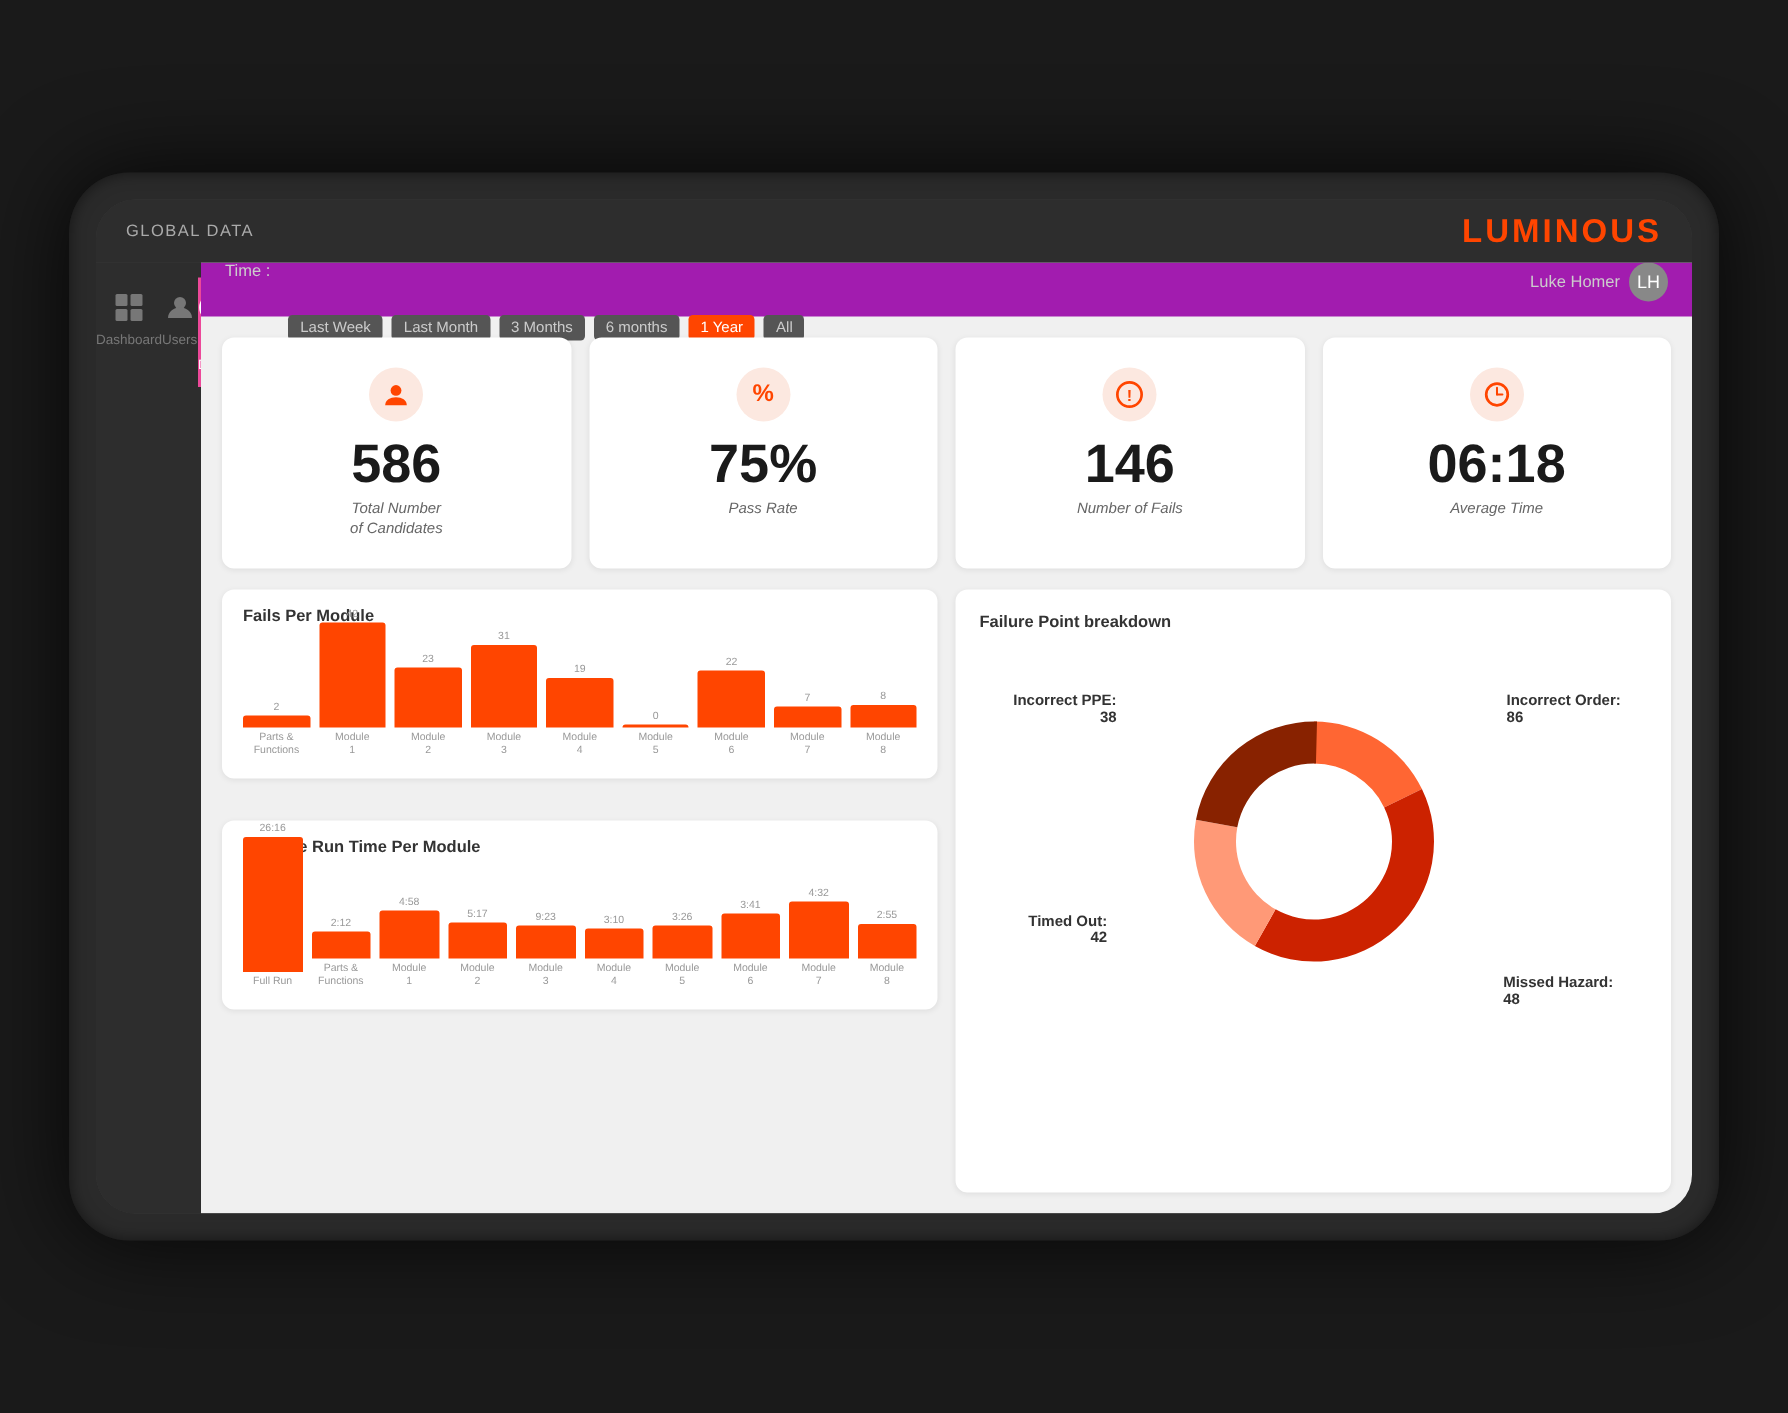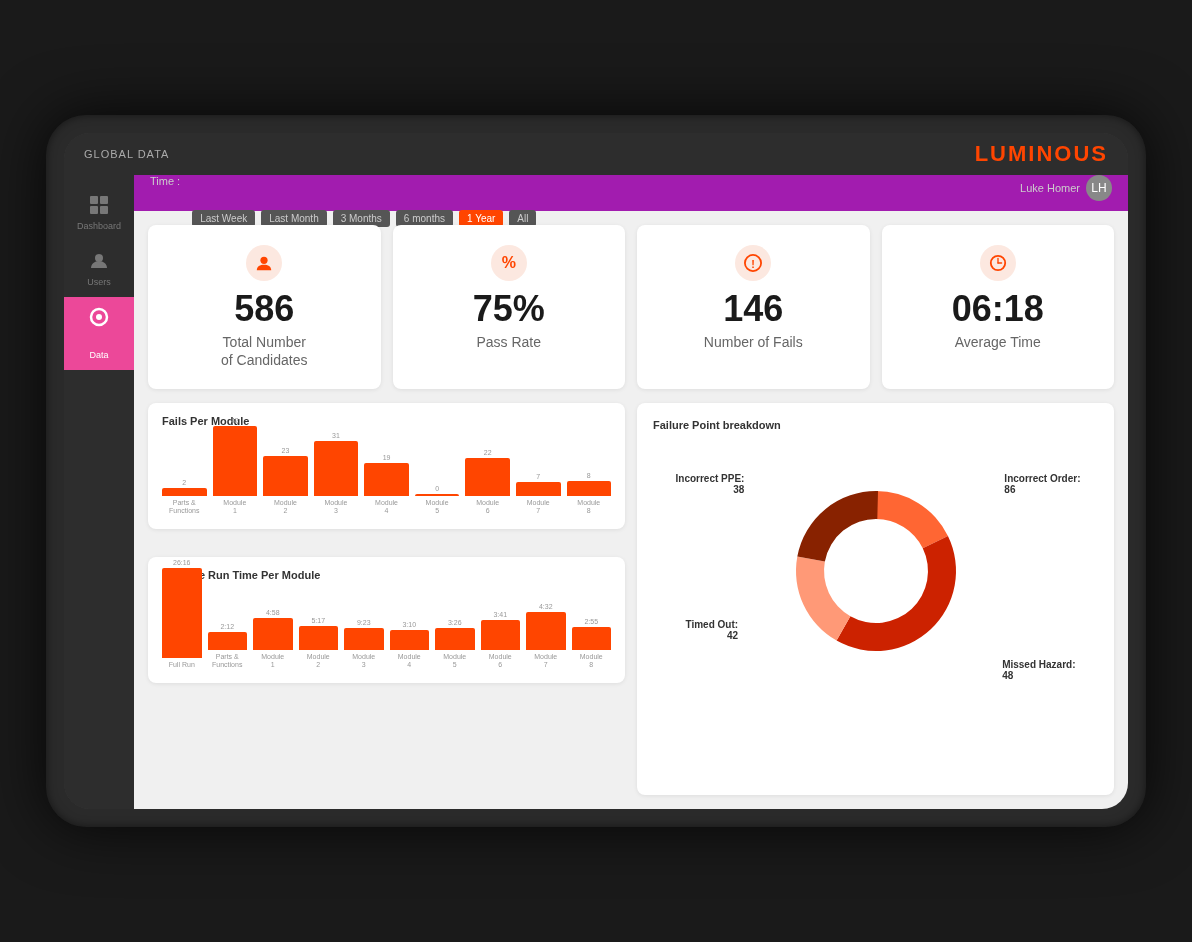--- a/index.html
+++ b/index.html
@@ -52,21 +52,21 @@
     }
     .main-area {
       display: flex;
       flex: 1;
       overflow: hidden;
     }
     .sidebar {
       width: 70px;
       background: #2d2d2d;
       display: flex;
-      flex-direction: column;
+      flex-direction: row;
       align-items: flex-start;
       padding-top: 10px;
       flex-shrink: 0;
     }
     .sidebar-item {
       width: 100%;
       display: flex;
       flex-direction: column;
       align-items: center;
       padding: 10px 0;
@@ -178,23 +178,24 @@
       font-size: 16px;
     }
     .stat-value {
       font-size: 36px;
       font-weight: 800;
       color: #1a1a1a;
       line-height: 1;
       margin-bottom: 6px;
     }
     .stat-label {
-      font-size: 14px;
+      font-size: 10px;
       color: #666;
       line-height: 1.3;
+      font-style: italic;
     }
     .bottom-row {
       display: grid;
       grid-template-columns: 1fr 1fr;
       gap: 12px;
       flex: 1;
     }
     .left-charts {
       display: flex;
       flex-direction: column;

